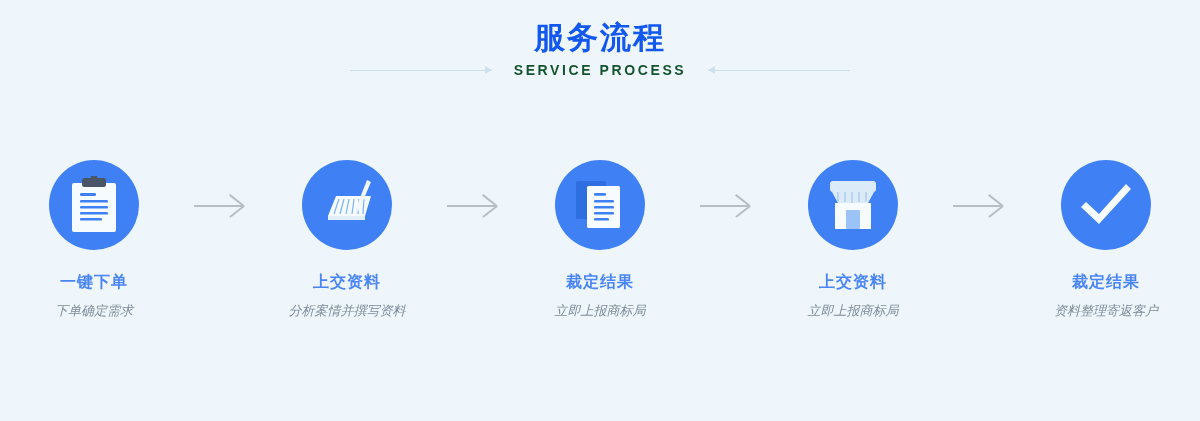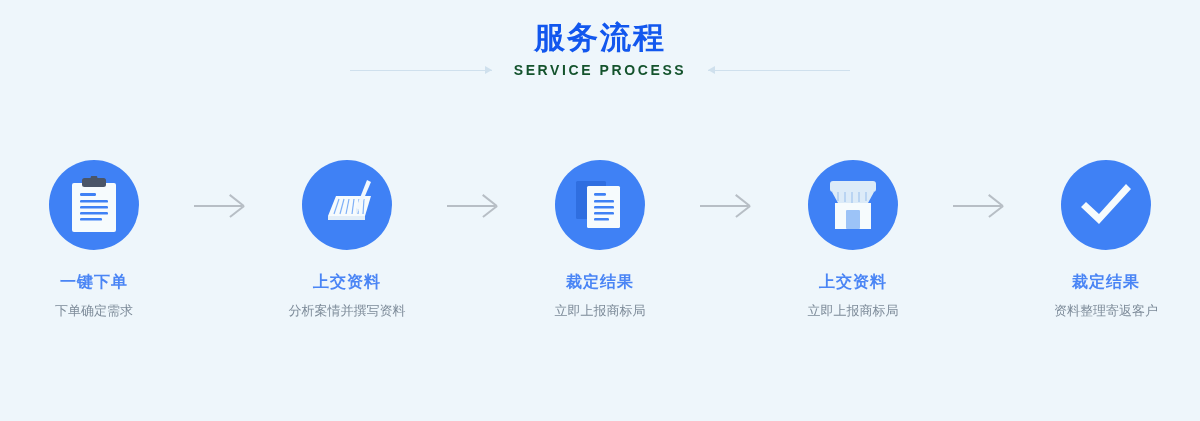--- a/index.html
+++ b/index.html
@@ -118,20 +118,21 @@
     letter-spacing: 1px;
     line-height: 20px;
     white-space: nowrap;
   }
   .step-desc {
     margin-top: 10px;
     font-size: 13px;
     color: #7d8b99;
     line-height: 18px;
     white-space: nowrap;
+    font-style: italic;
   }
 
   .arrow {
     width: 78px;
     height: 90px;
     position: relative;
     flex: none;
   }
   .arrow .shaft {
     position: absolute;

